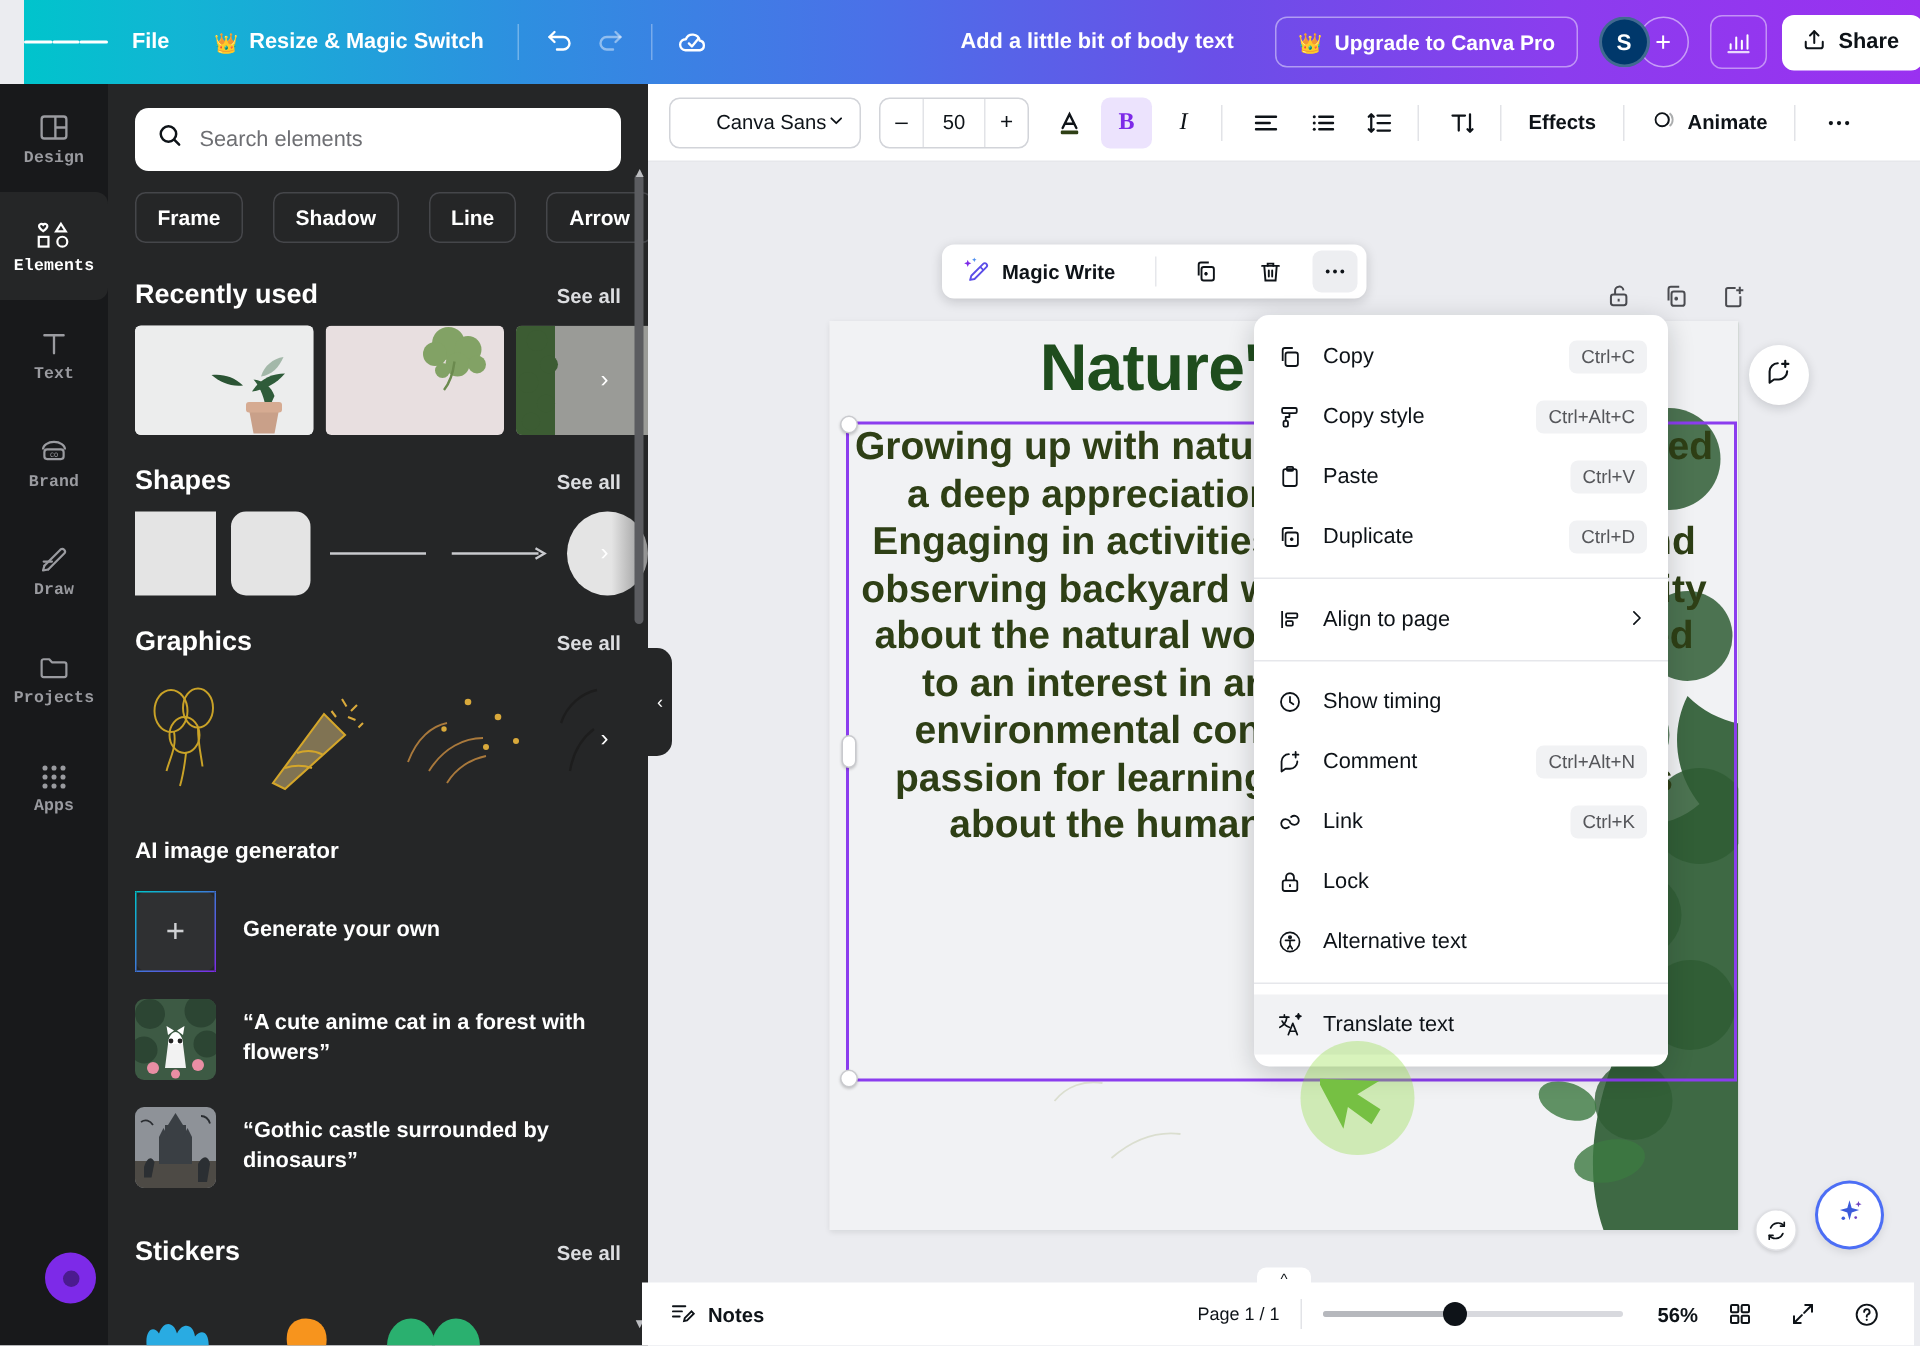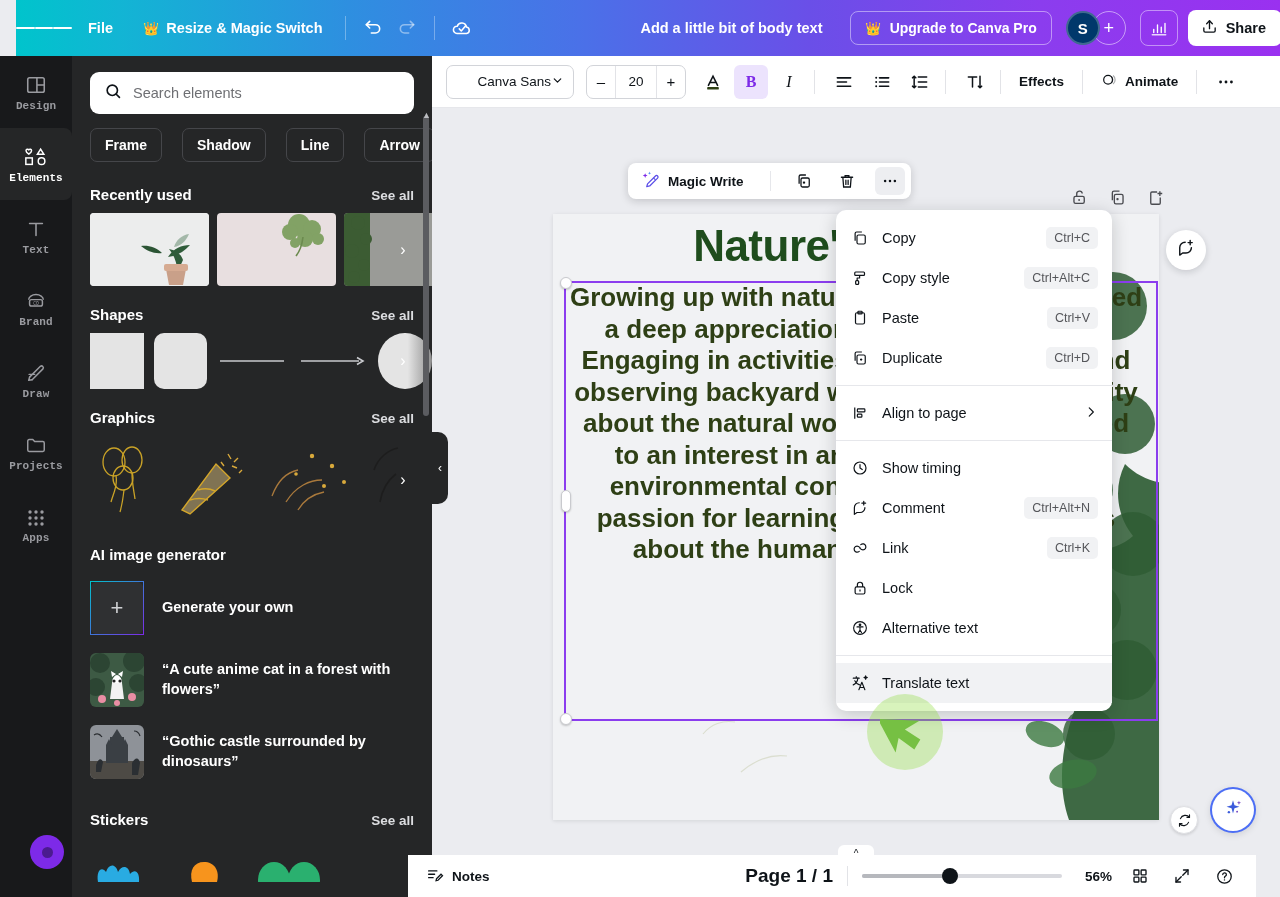--- a/index.html
+++ b/index.html
@@ -101,21 +101,21 @@
     border: 1px solid #45464a; color: #fff; font-size: 14px; font-weight: 600;
     padding: 8px 14px; border-radius: 7px; cursor: pointer; white-space: nowrap;
   }
   .chip-next {
     color:#fff; font-size:15px; cursor:pointer; padding: 0 4px; display:flex; align-items:center;
   }
   .sec-head {
     display: flex; align-items: baseline; justify-content: space-between;
     padding: 20px 18px 10px 18px;
   }
-  .sec-title { color: #fff; font-size: 15px; font-weight: 700; }
+  .sec-title { color: #fff; font-size: 18px; font-weight: 700; }
   .see-all { color: #dcdde0; font-size: 13.5px; font-weight: 700; cursor: pointer; }
   .row-scroll { display: flex; gap: 8px; padding: 0 0 0 18px; position: relative; }
   .thumb { border-radius: 4px; overflow: hidden; flex: none; }
   .arrow-next {
     position: absolute; right: 16px; top: 50%; transform: translateY(-50%);
     width: 26px; height: 26px; border-radius: 50%;
     display: flex; align-items: center; justify-content: center;
     color: #fff; font-size: 16px; cursor: pointer; z-index: 3;
   }
   .shape-row { display: flex; align-items: center; gap: 10px; padding: 0 0 0 18px; position: relative; }
@@ -267,26 +267,26 @@
     display: flex; align-items: center; justify-content: center; cursor: pointer; z-index: 30;
   }
   .magic-fab {
     position: absolute; left: 1212px; top: 789px; width: 42px; height: 42px;
     border-radius: 50%; background: #fff; display: flex; align-items: center;
     justify-content: center; cursor: pointer; z-index: 30;
     box-shadow: 0 0 0 2px #4c6ef5, 0 2px 8px rgba(14,19,24,.18);
   }
 
   .bottombar {
-    position: absolute; left: 408px; top: 855px; width: 848px; height: 42px;
+    position: absolute; left: 428px; top: 855px; width: 848px; height: 42px;
     background: #fff; display: flex; align-items: center; padding: 0 18px; z-index: 50;
   }
   .bb-notes { display: flex; align-items: center; gap: 8px; font-size: 13.5px; font-weight: 700; color: #0e1318; cursor: pointer; }
   .bb-right { margin-left: auto; display: flex; align-items: center; gap: 14px; }
-  .bb-page { font-size: 19px; font-weight: 700; color: #0e1318; cursor: pointer; }
+  .bb-page { font-size: 12px; font-weight: 400; color: #0e1318; cursor: pointer; }
   .bb-sep { width: 1px; height: 20px; background: #e2e3e7; }
   .slider { width: 200px; height: 20px; display: flex; align-items: center; position: relative; cursor: pointer; }
   .slider-track { width: 100%; height: 4px; background: #d8d9de; border-radius: 2px; }
   .slider-fill { position:absolute; left:0; height:4px; width: 88px; background:#b6b8bd; border-radius:2px; }
   .slider-thumb { position: absolute; left: 80px; width: 16px; height: 16px; border-radius: 50%; background: #0e1318; }
   .bb-zoom { font-size: 13.5px; font-weight: 700; color: #0e1318; width: 36px; text-align:right; cursor:pointer;}
   .bb-ico { width: 28px; height: 28px; display:flex; align-items:center; justify-content:center; cursor:pointer; }
 
   .bb-tab {
     position: absolute; left: 838px; top: 845px; width: 36px; height: 16px;
@@ -661,21 +661,21 @@
       <div class="font-select">
         <span>Canva Sans</span>
         <span>
           <svg width="13" height="13" viewBox="0 0 24 24" fill="none" stroke="#0e1318" stroke-width="2.2" stroke-linecap="round" stroke-linejoin="round">
               <path d="m6 9 6 6 6-6"></path>
             </svg>
         </span>
       </div>
       <div class="size-group">
         <div class="size-btn">–</div>
-        <div class="size-val">20</div>
+        <div class="size-val">50</div>
         <div class="size-btn">+</div>
       </div>
       <div class="tbtn" style="margin-left:10px;">
         <svg width="20" height="20" viewBox="0 0 24 24" fill="none">
             <path d="M6.5 16 12 5l5.5 11M8.4 12.6h7.2" stroke="#0e1318" stroke-width="1.9" stroke-linecap="round"></path>
             <rect x="5" y="18" width="14" height="3" rx="1" fill="#2e3f15"></rect>
           </svg>
       </div>
       <div class="tbtn active">
         <span style="font-weight:800;font-size:16px;font-family:'Liberation Serif',serif;">B</span>

